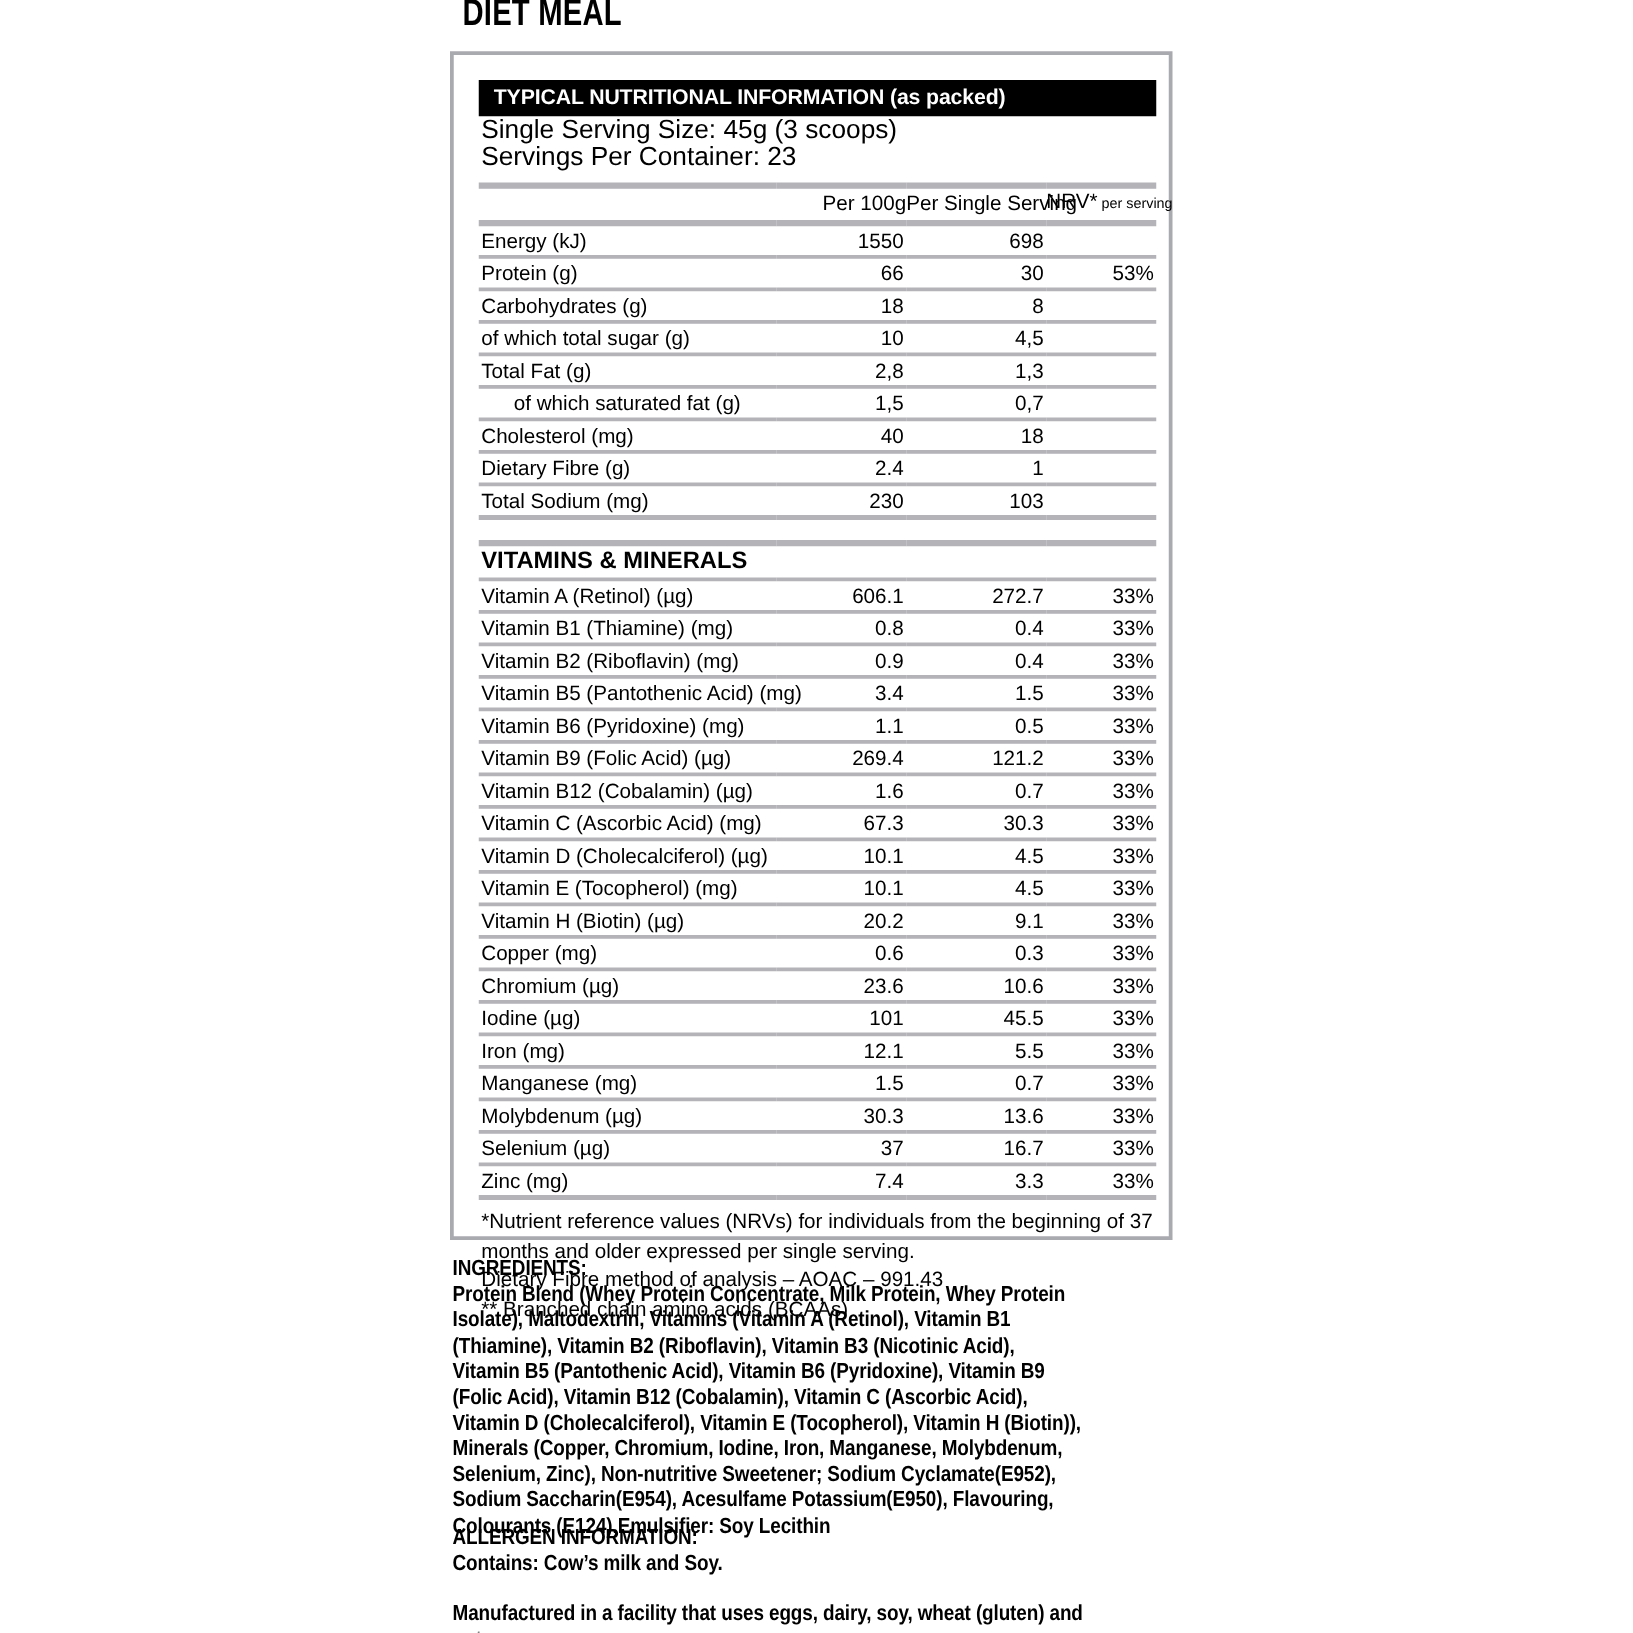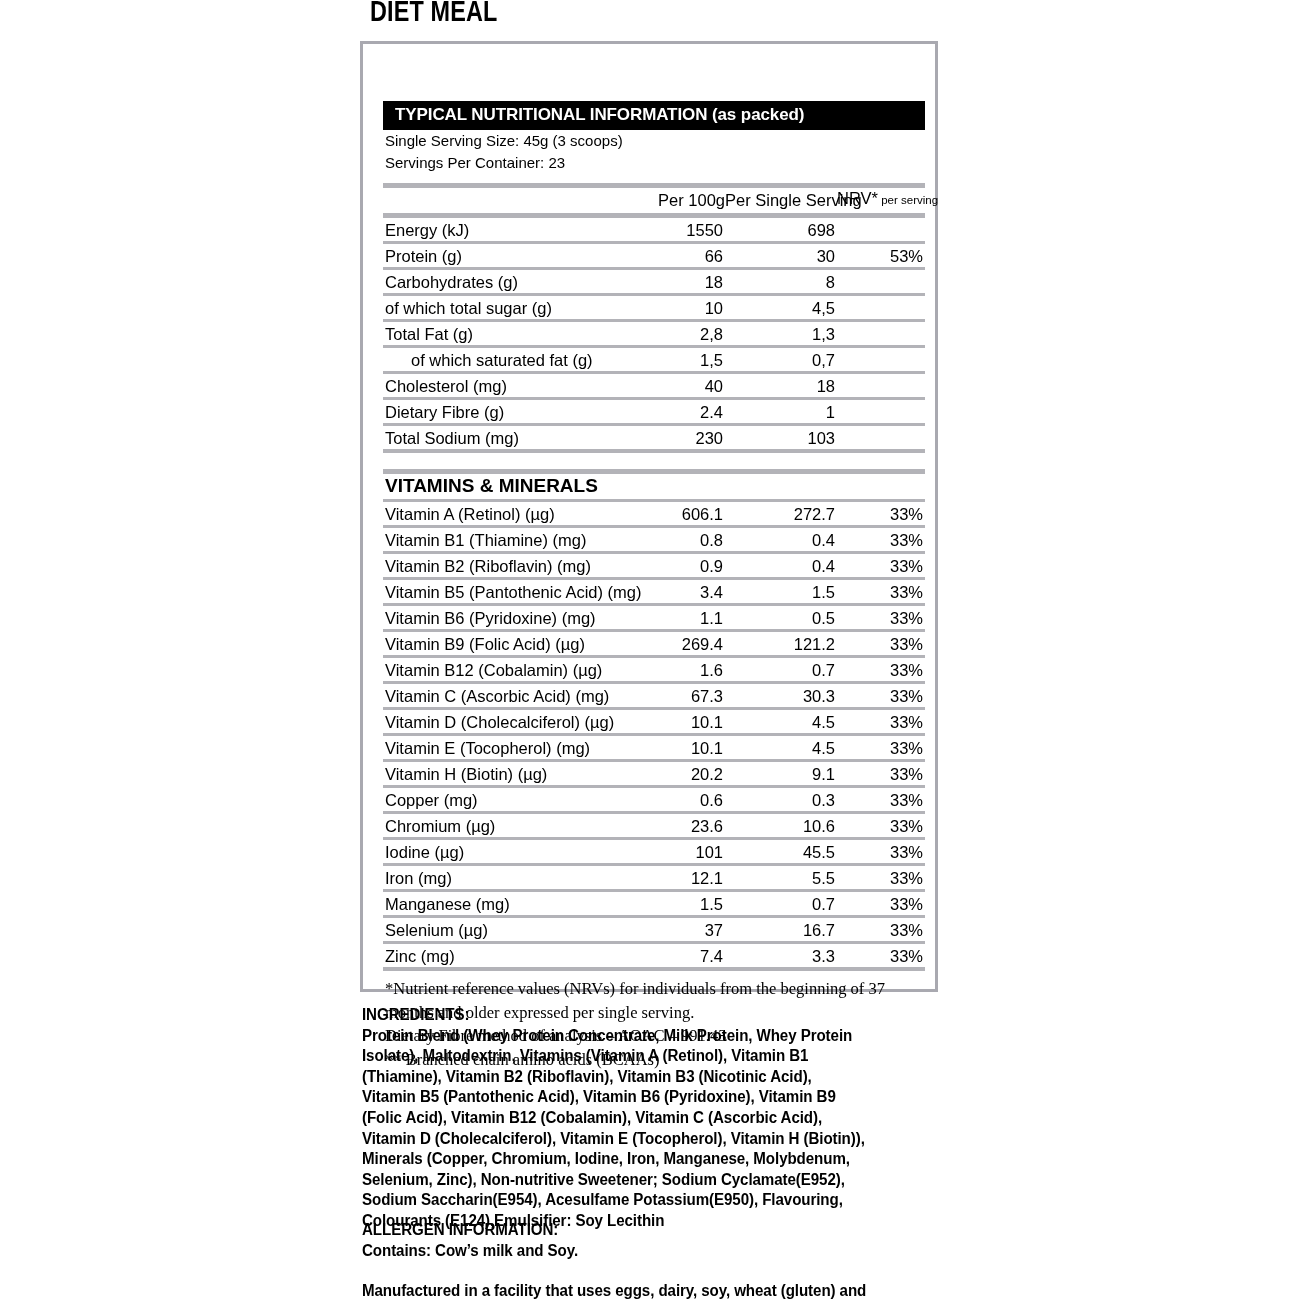--- a/index.html
+++ b/index.html
@@ -49,25 +49,24 @@
   }
 
   #panel-header-bar {
     background: #000000;
     color: #ffffff;
     font-weight: bold;
     font-size: 17px;
     padding: 4px 0 5px 12px;
     letter-spacing: -0.1px;
     white-space: nowrap;
-    margin-top: 37px;
   }
 
   .serving-line {
-    font-size: 15px;
+    font-size: 21px;
     line-height: 22px;
     padding-left: 2px;
     white-space: nowrap;
   }
 
   
   table.nutri {
     border-collapse: collapse;
     width: 542px;
     table-layout: fixed;
@@ -145,21 +144,20 @@
     line-height: 0;
   }
 
   
   #footnotes {
     margin-top: 6px;
     padding-left: 2px;
     font-size: 16.5px;
     line-height: 23.5px;
     width: 540px;
-    font-family: Liberation Serif, serif;
   }
   #footnotes p { margin: 0; }
 
   
   .below-block {
     position: absolute;
     left: 362px;
     width: 580px;
     font-family: "Liberation Sans Narrow", "Liberation Sans", sans-serif;
     font-weight: bold;
@@ -365,20 +363,26 @@
             <td>5.5</td>
             <td>33%</td>
           </tr>
           <tr class="data-row">
             <td class="c-name">Manganese (mg)</td>
             <td>1.5</td>
             <td>0.7</td>
             <td>33%</td>
           </tr>
           <tr class="data-row">
+            <td class="c-name">Molybdenum  (µg)</td>
+            <td>30.3</td>
+            <td>13.6</td>
+            <td>33%</td>
+          </tr>
+          <tr class="data-row">
             <td class="c-name">Selenium  (µg)</td>
             <td>37</td>
             <td>16.7</td>
             <td>33%</td>
           </tr>
           <tr class="data-row">
             <td class="c-name">Zinc (mg)</td>
             <td>7.4</td>
             <td>3.3</td>
             <td>33%</td>

